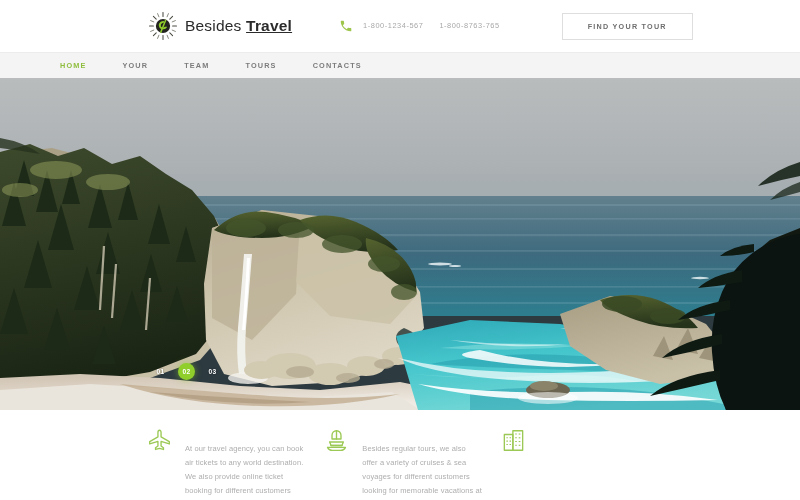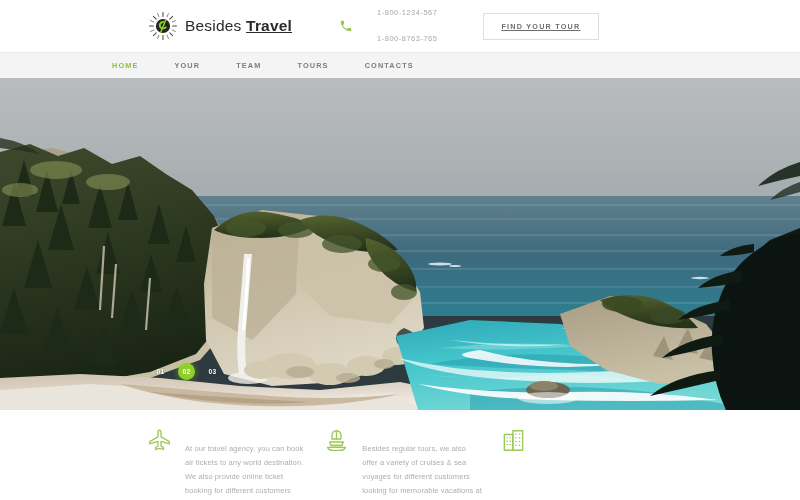--- a/index.html
+++ b/index.html
@@ -30,43 +30,42 @@
 
   .contact-group {
     display:flex; align-items:center; gap:9px;
     margin-left:46px;
   }
   .contact-ico {
     width:16px; height:16px; flex:0 0 16px;
     display:flex; align-items:center; justify-content:center;
     color:#9ec64a;
   }
-  .contact-lines { display:flex; flex-direction:column; gap:16px;margin-left:14px; }
+  .contact-lines { display:flex; flex-direction:row; gap:16px; }
   .contact-lines span {
     font-size:7.4px; color:#a8a8a8; letter-spacing:.55px;
     line-height:1.35; white-space:nowrap;
   }
   .contact-group.addr { margin-left:44px; }
 
   .cta-btn {
-    margin-left:46px;
+    margin-left:62px;
     border:1px solid #dedede; background:#fff;
     color:#6e6e6e;
     font-size:7.2px; font-weight:700; letter-spacing:1.25px;
-    padding:8px 17px; white-space:nowrap; cursor:pointer;
+    padding:8px 25px; white-space:nowrap; cursor:pointer;
     font-family:"Liberation Sans", sans-serif;
-    text-decoration:underline;
   }
 
   
   .navbar {
     height:26px; width:100%;
     background:#f4f4f4; border-top:1px solid #ececec;
     display:flex; align-items:center;
-    padding-left:112px;
+    padding-left:60px;
   }
   .nav-item {
     font-size:7.3px; font-weight:700; letter-spacing:1.15px;
     color:#7c7c7c; margin-right:36px; cursor:pointer;
     white-space:nowrap;
   }
   .nav-item.active { color:#8fbe3f; }
 
   
   .hero {

